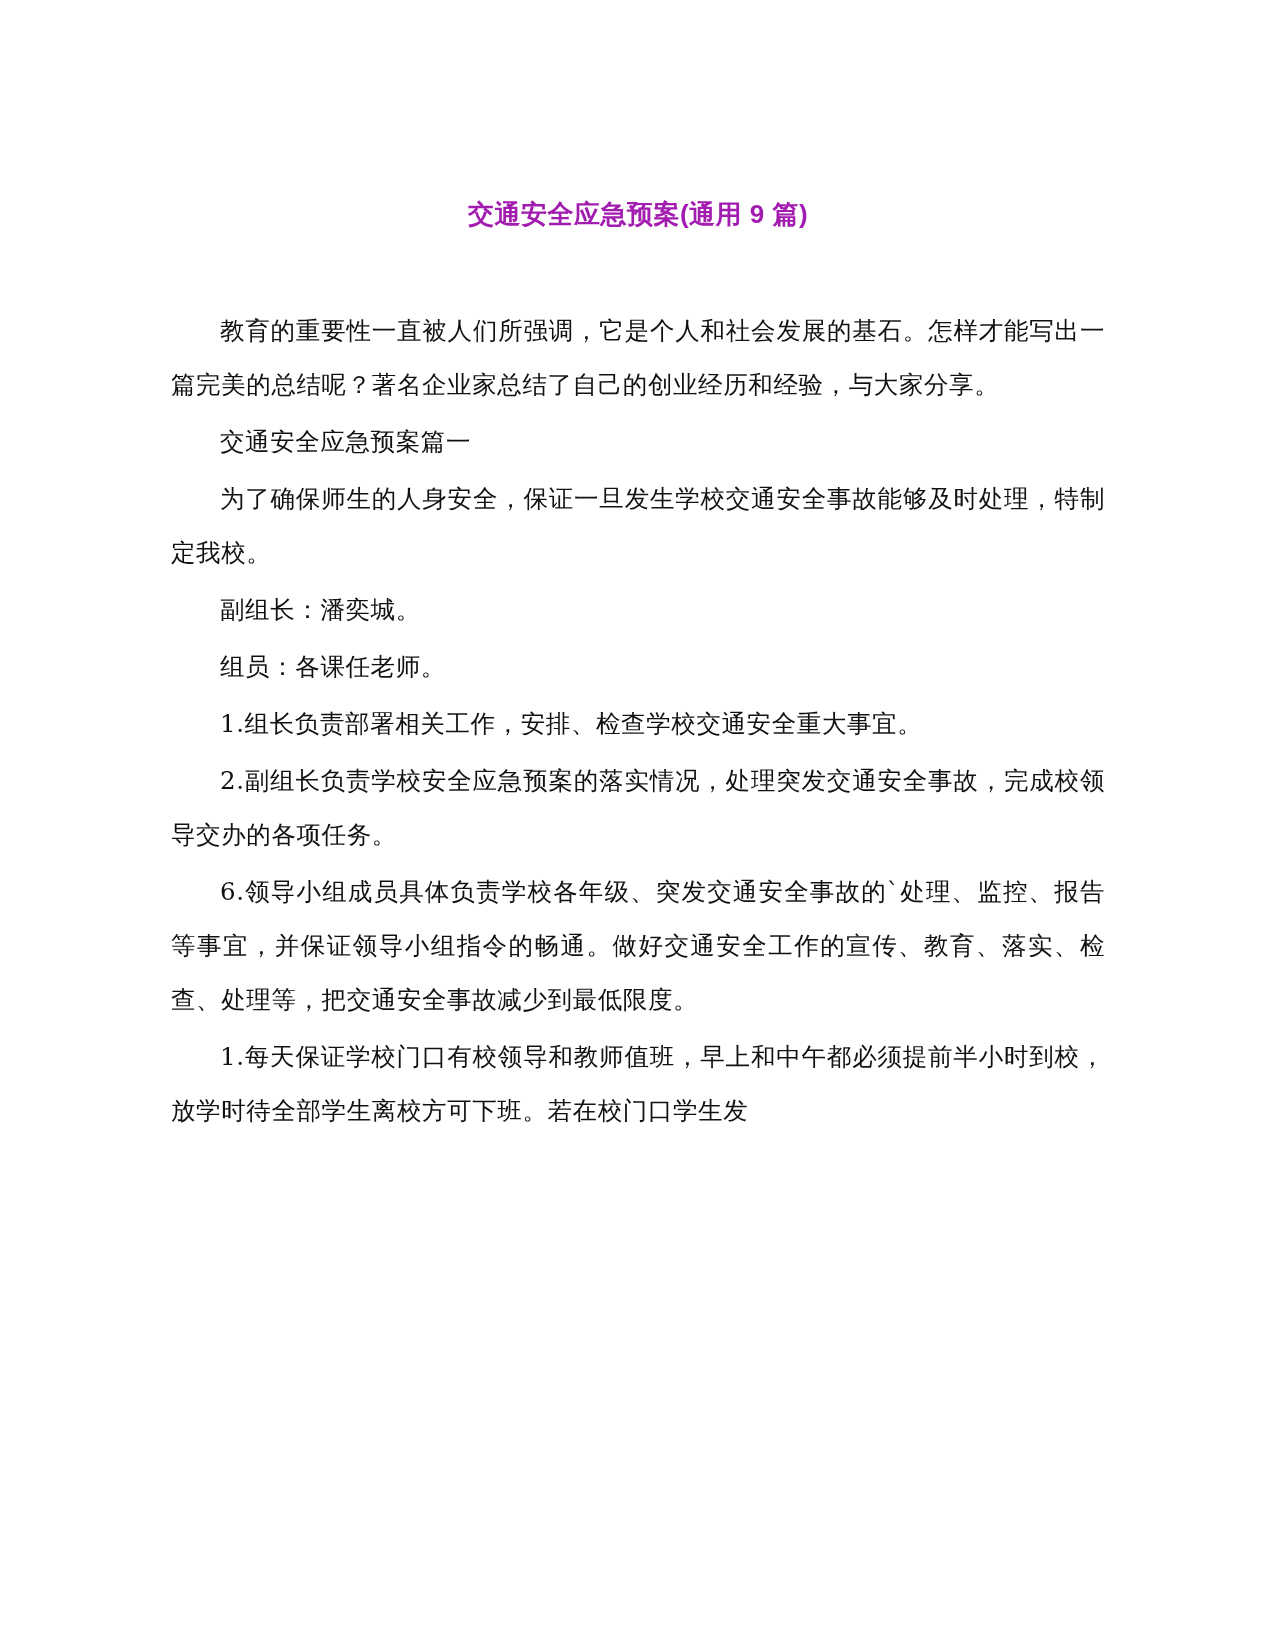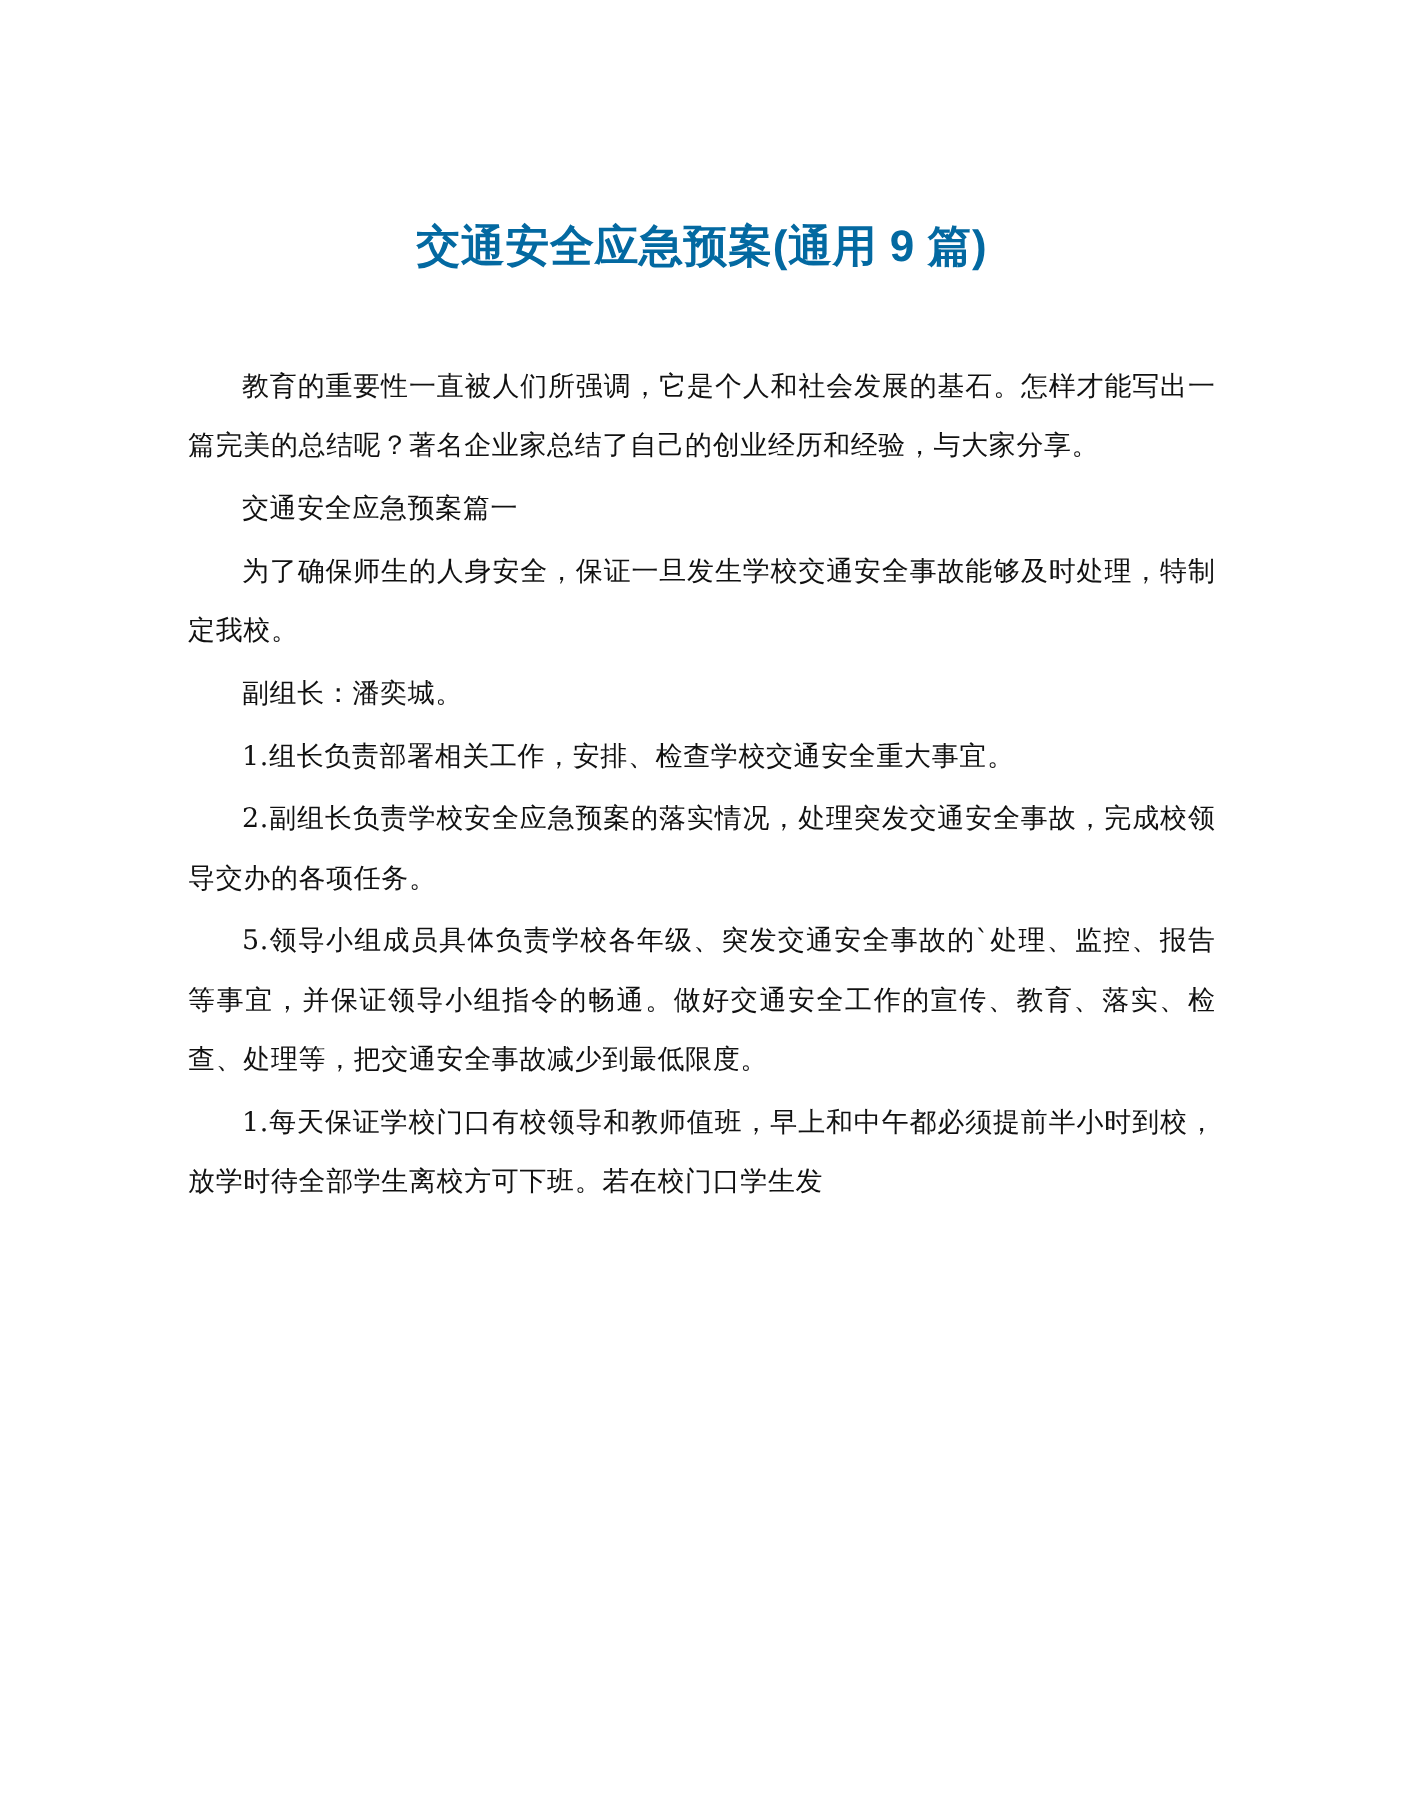--- a/index.html
+++ b/index.html
@@ -22,26 +22,26 @@
   .doc-body {
     position: absolute;
     left: 168px;
     top: 0;
     width: 940px;
   }
   .doc-title {
     text-align: center;
     font-family: "Liberation Sans", "DejaVu Sans", sans-serif;
     font-weight: bold;
-    font-size: 40px;
+    font-size: 26px;
     line-height: 1.4;
     letter-spacing: 0.5px;
     margin-top: 196px;
     margin-bottom: 0;
-    color: #0369a1;
+    color: #a21caf;
   }
   .para {
     font-family: "DejaVu Serif", "Liberation Serif", serif;
     font-size: 24.5px;
     line-height: 54px;
     text-align: justify;
     text-justify: inter-ideograph;
     letter-spacing: 0.6px;
     margin: 3px;
     color: #111111;
@@ -57,18 +57,19 @@
 <body>
 
 <div class="page">
   <div class="doc-body">
     <h1 class="doc-title">交通安全应急预案(通用 9 篇)</h1>
 
     <p class="para indent gap-after-title">教育的重要性一直被人们所强调，它是个人和社会发展的基石。怎样才能写出一篇完美的总结呢？著名企业家总结了自己的创业经历和经验，与大家分享。</p>
     <p class="para indent">交通安全应急预案篇一</p>
     <p class="para indent">为了确保师生的人身安全，保证一旦发生学校交通安全事故能够及时处理，特制定我校。</p>
     <p class="para indent">副组长：潘奕城。</p>
+    <p class="para indent">组员：各课任老师。</p>
     <p class="para indent">1.组长负责部署相关工作，安排、检查学校交通安全重大事宜。</p>
     <p class="para indent">2.副组长负责学校安全应急预案的落实情况，处理突发交通安全事故，完成校领导交办的各项任务。</p>
-    <p class="para indent">5.领导小组成员具体负责学校各年级、突发交通安全事故的`处理、监控、报告等事宜，并保证领导小组指令的畅通。做好交通安全工作的宣传、教育、落实、检查、处理等，把交通安全事故减少到最低限度。</p>
+    <p class="para indent">6.领导小组成员具体负责学校各年级、突发交通安全事故的`处理、监控、报告等事宜，并保证领导小组指令的畅通。做好交通安全工作的宣传、教育、落实、检查、处理等，把交通安全事故减少到最低限度。</p>
     <p class="para indent">1.每天保证学校门口有校领导和教师值班，早上和中午都必须提前半小时到校，放学时待全部学生离校方可下班。若在校门口学生发</p>
   </div>
 </div>
 
 </body></html>

